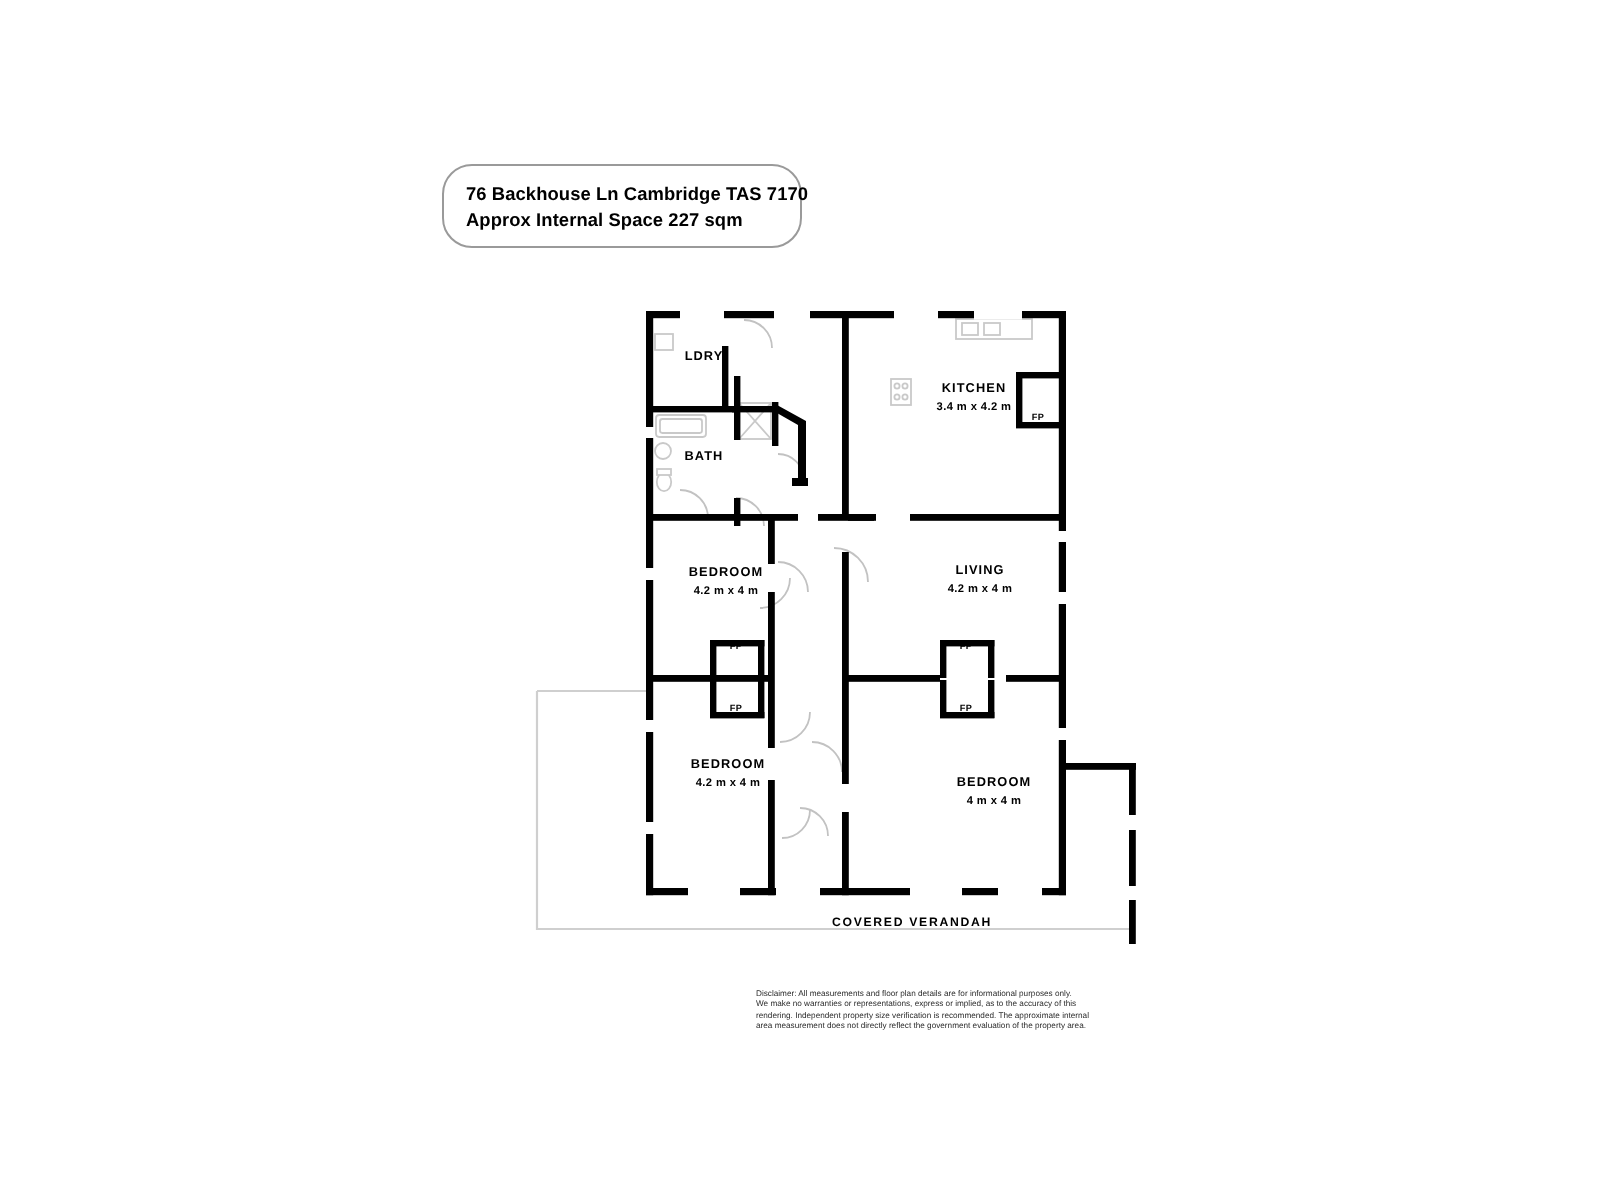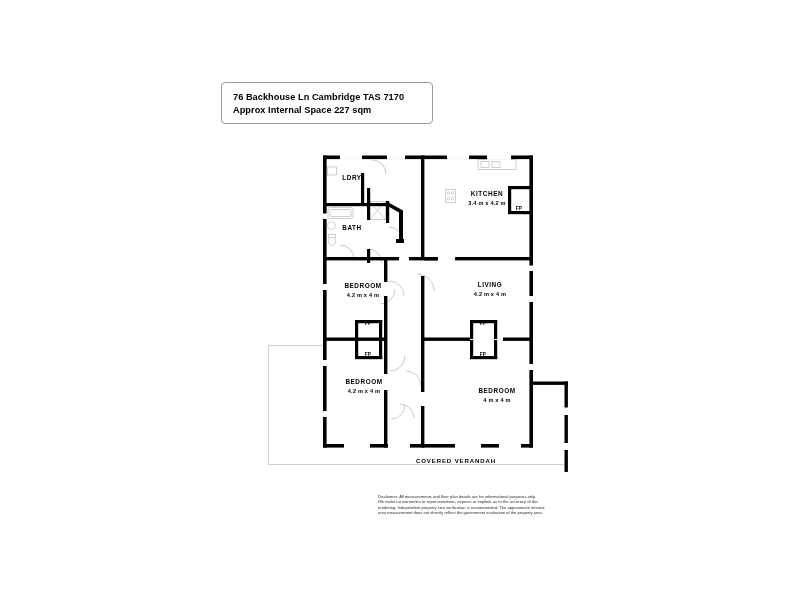--- a/index.html
+++ b/index.html
@@ -18,24 +18,24 @@
     position: absolute;
     left: 0; top: 0;
     width: 800px;
     height: 600px;
     background: #ffffff;
   }
   .title-box {
     position: absolute;
     left: 221px;
     top: 82px;
-    width: 212px;
+    width: 180px;
     height: 42px;
     border: 1px solid #9a9a9a;
-    border-radius: 4px;
+    border-radius: 15px;
     background: #ffffff;
     box-sizing: border-box;
   }
   .title-line {
     position: absolute;
     left: 11px;
     font-size: 9.2px;
     font-weight: bold;
     color: #000000;
     letter-spacing: 0.05px;

